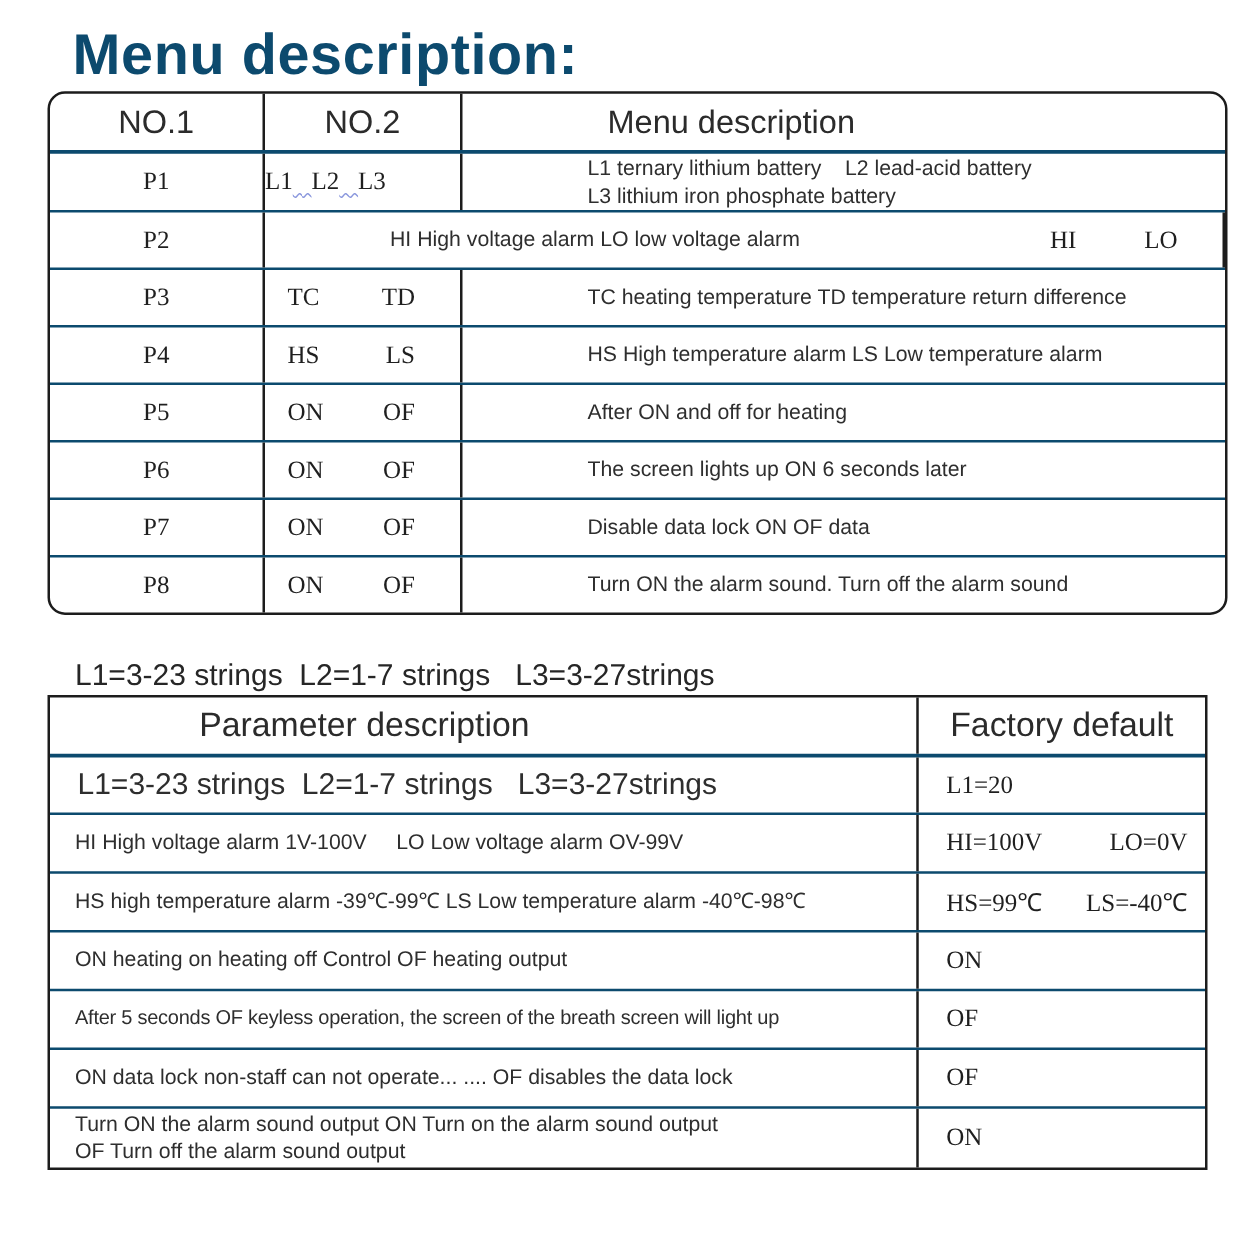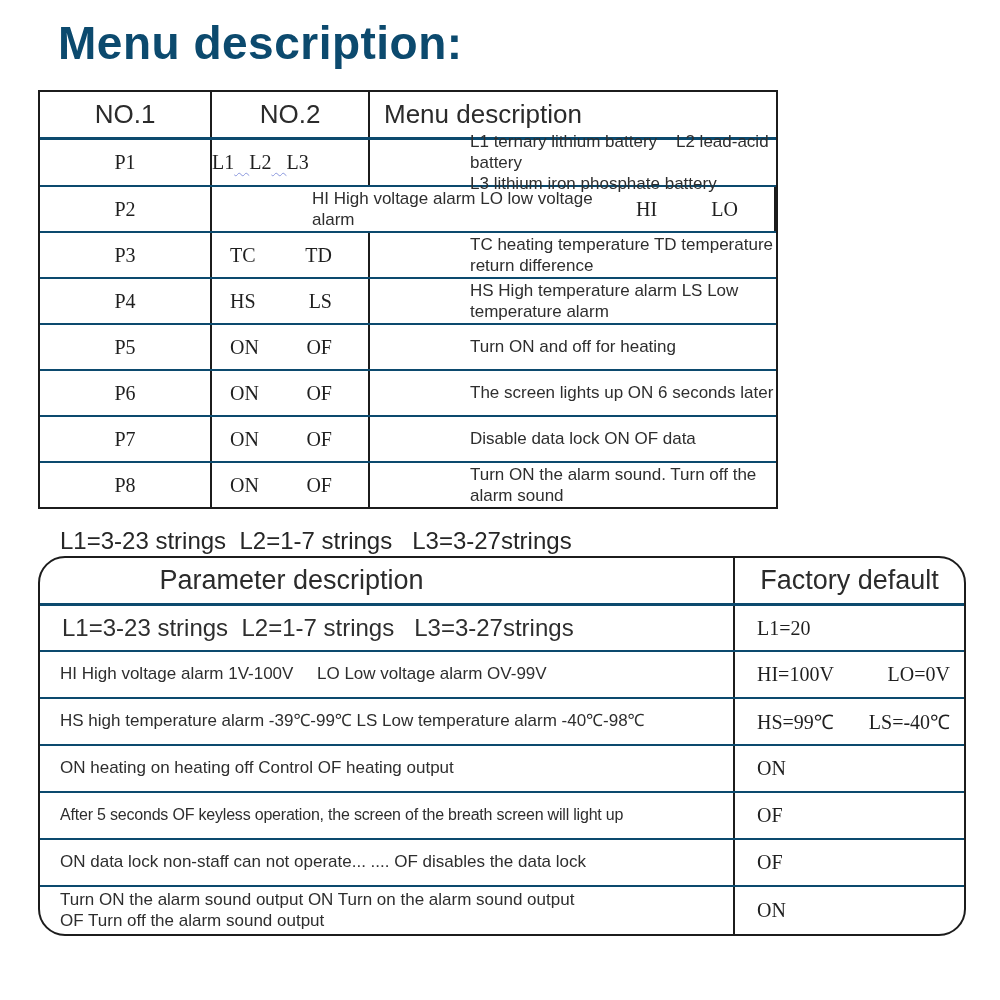--- a/index.html
+++ b/index.html
@@ -14,21 +14,21 @@
   }
   
   .tbl { position:absolute; border:2px solid #1c1c1c; background:#fff; }
   .row { display:flex; border-top:2px solid #0c4a6e; }
   .row.header { border-top:none; }
   .row.first-body { border-top-width:3px; }
   .cell { display:flex; align-items:center; }
   .rborder { border-right:2px solid #1c1c1c; }
 
   
-  .t1 { left:38px; top:90px; width:740px; }
+  .t1 { left:38px; top:73px; width:944px;border-radius:14px; }
   .t1 .row { height:46px; }
   .t1 .row.header { height:45px; }
   .t1 .row.p1 { height:48px; }
   .t1 .c1 { width:172px; justify-content:center; }
   .t1 .c2 { width:158px; }
   .t1 .c3 { flex:1; padding-left:100px; }
   .t1 .header .cell { font-size:26px; color:#2b2b2b; }
   .t1 .header .c2 { justify-content:center; }
   .t1 .header .c3 { padding-left:0; justify-content:center; padding-right:180px; }
   .serif { font-family:"Liberation Serif", serif; font-size:20px; color:#1f1f1f; }
@@ -41,21 +41,21 @@
     text-underline-offset:3px;
   }
 
   
   .note {
     position:absolute; left:60px; top:527px; font-size:24px; color:#262626;
     white-space:pre; letter-spacing:0;
   }
 
   
-  .t2 { left:38px; top:556px; width:928px;border-radius:27px; }
+  .t2 { left:38px; top:556px; width:928px; }
   .t2 .row { height:47px; }
   .t2 .row.header { height:45px; }
   .t2 .row.last { height:49px; }
   .t2 .cA { width:695px; padding-left:20px; font-size:17px; white-space:pre-wrap; line-height:1.18; }
   .t2 .cB { flex:1; padding:0 14px 0 22px; justify-content:space-between; }
   .t2 .header .cA { font-size:27px; justify-content:center; padding-left:0; padding-right:190px; color:#2b2b2b; }
   .t2 .header .cB { font-size:27px; justify-content:center; padding:0; color:#2b2b2b; }
   .t2 .row.big .cA { font-size:24px; padding-left:22px; white-space:pre; }
   .t2 .row.tight .cA { font-size:16px; letter-spacing:-0.2px; }
   .t2 .cB .serif { font-size:20px; }
@@ -113,21 +113,21 @@
         </div>
       <div class="cell c3">HS High temperature alarm LS Low temperature alarm</div>
     </div>
 
     <div class="row">
       <div class="cell c1 rborder serif">P5</div>
       <div class="cell c2 rborder serif pair">
           <span>ON</span>
           <span>OF</span>
         </div>
-      <div class="cell c3">Turn ON and off for heating</div>
+      <div class="cell c3">After ON and off for heating</div>
     </div>
 
     <div class="row">
       <div class="cell c1 rborder serif">P6</div>
       <div class="cell c2 rborder serif pair">
           <span>ON</span>
           <span>OF</span>
         </div>
       <div class="cell c3">The screen lights up ON 6 seconds later</div>
     </div>

